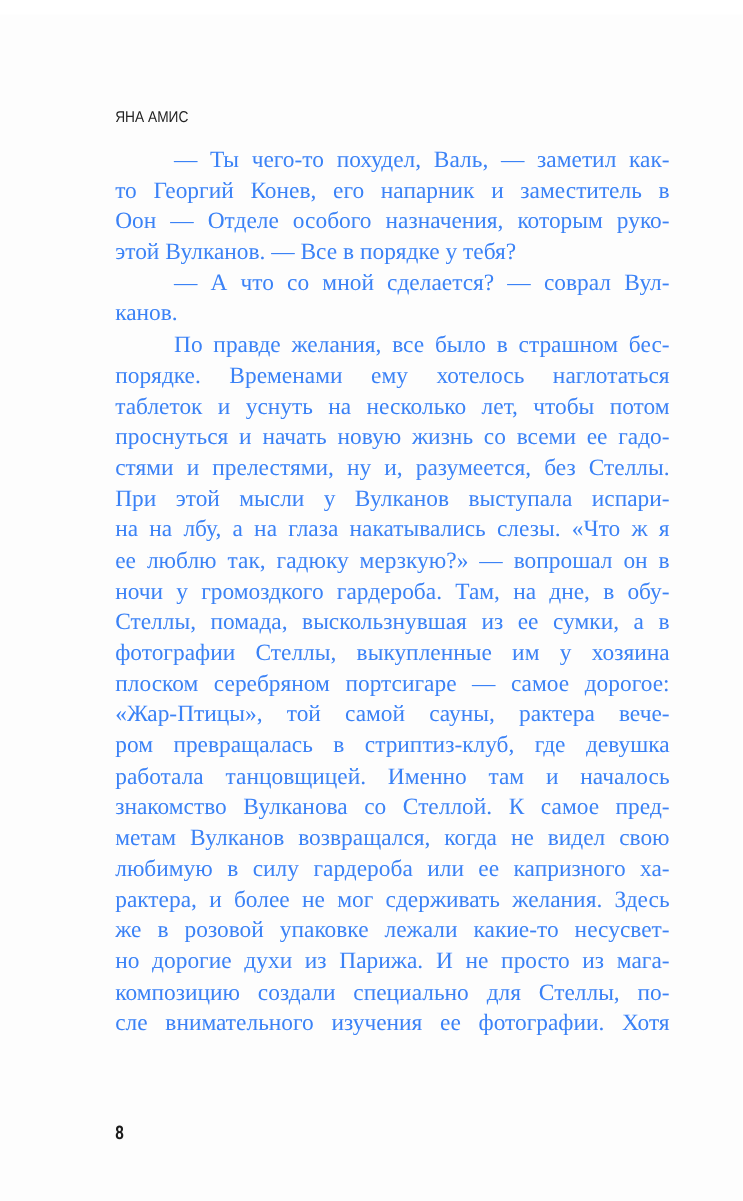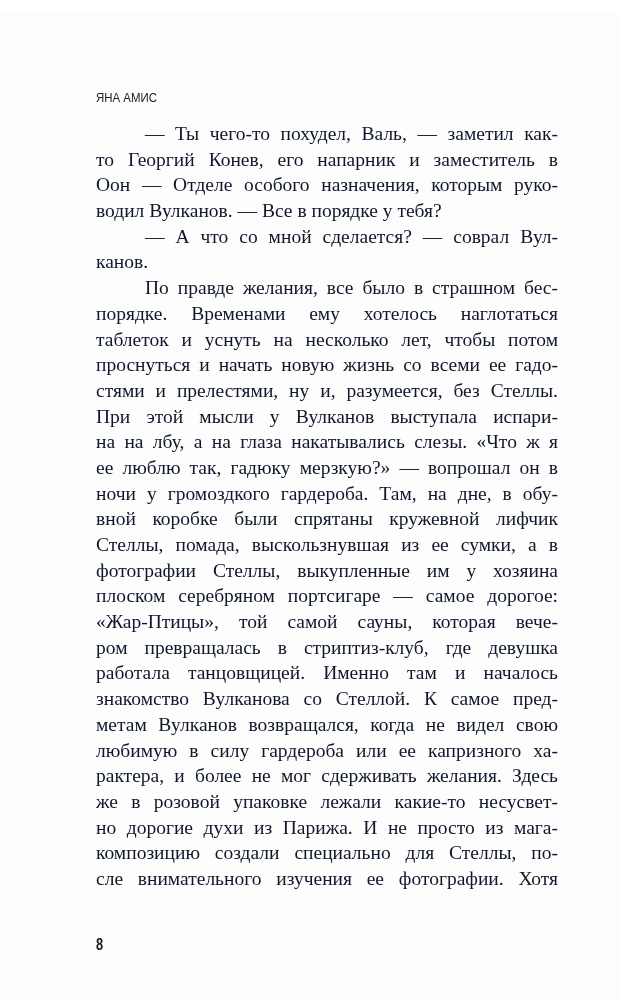--- a/index.html
+++ b/index.html
@@ -19,21 +19,21 @@
     font-family: "Liberation Sans", sans-serif;
     font-size: 13px; letter-spacing: 0px;
     color: #222;
     transform: scaleX(0.88); transform-origin: left top;
   }
   .text-block {
     position: absolute; left: 96px; top: 109px; width: 462px;
     font-family: "Liberation Serif", serif;
     font-size: 19.5px;
     line-height: 25.7px;
-    color: #0f172a;
+    color: #3b82f6;
   }
   .line {
     display: block;
     white-space: nowrap;
     height: 25.7px;
     text-align: justify;
     text-align-last: justify;
   }
   .line.indent { padding-left: 49px; }
   .line.last { text-align-last: left; }
@@ -47,37 +47,36 @@
 </head>
 <body>
 
 <div class="page">
   <div class="running-head">ЯНА АМИС</div>
 
   <div class="text-block" id="text-block">
       <span class="line indent">— Ты чего-то похудел, Валь, — заметил как-</span>
       <span class="line">то Георгий Конев, его напарник и заместитель в</span>
       <span class="line">Оон — Отделе особого назначения, которым руко-</span>
-      <span class="line last">водил Вулканов. — Все в порядке у тебя?</span>
+      <span class="line last">этой Вулканов. — Все в порядке у тебя?</span>
       <span class="line indent">— А что со мной сделается? — соврал Вул-</span>
       <span class="line last">канов.</span>
       <span class="line indent">По правде желания, все было в страшном бес-</span>
       <span class="line">порядке. Временами ему хотелось наглотаться</span>
       <span class="line">таблеток и уснуть на несколько лет, чтобы потом</span>
       <span class="line">проснуться и начать новую жизнь со всеми ее гадо-</span>
       <span class="line">стями и прелестями, ну и, разумеется, без Стеллы.</span>
       <span class="line">При этой мысли у Вулканов выступала испари-</span>
       <span class="line">на на лбу, а на глаза накатывались слезы. «Что ж я</span>
       <span class="line">ее люблю так, гадюку мерзкую?» — вопрошал он в</span>
       <span class="line">ночи у громоздкого гардероба. Там, на дне, в обу-</span>
-      <span class="line">вной коробке были спрятаны кружевной лифчик</span>
       <span class="line">Стеллы, помада, выскользнувшая из ее сумки, а в</span>
       <span class="line">фотографии Стеллы, выкупленные им у хозяина</span>
       <span class="line">плоском серебряном портсигаре — самое дорогое:</span>
-      <span class="line">«Жар-Птицы», той самой сауны, которая вече-</span>
+      <span class="line">«Жар-Птицы», той самой сауны, рактера вече-</span>
       <span class="line">ром превращалась в стриптиз-клуб, где девушка</span>
       <span class="line">работала танцовщицей. Именно там и началось</span>
       <span class="line">знакомство Вулканова со Стеллой. К самое пред-</span>
       <span class="line">метам Вулканов возвращался, когда не видел свою</span>
       <span class="line">любимую в силу гардероба или ее капризного ха-</span>
       <span class="line">рактера, и более не мог сдерживать желания. Здесь</span>
       <span class="line">же в розовой упаковке лежали какие-то несусвет-</span>
       <span class="line">но дорогие духи из Парижа. И не просто из мага-</span>
       <span class="line">композицию создали специально для Стеллы, по-</span>
       <span class="line">сле внимательного изучения ее фотографии. Хотя</span>

